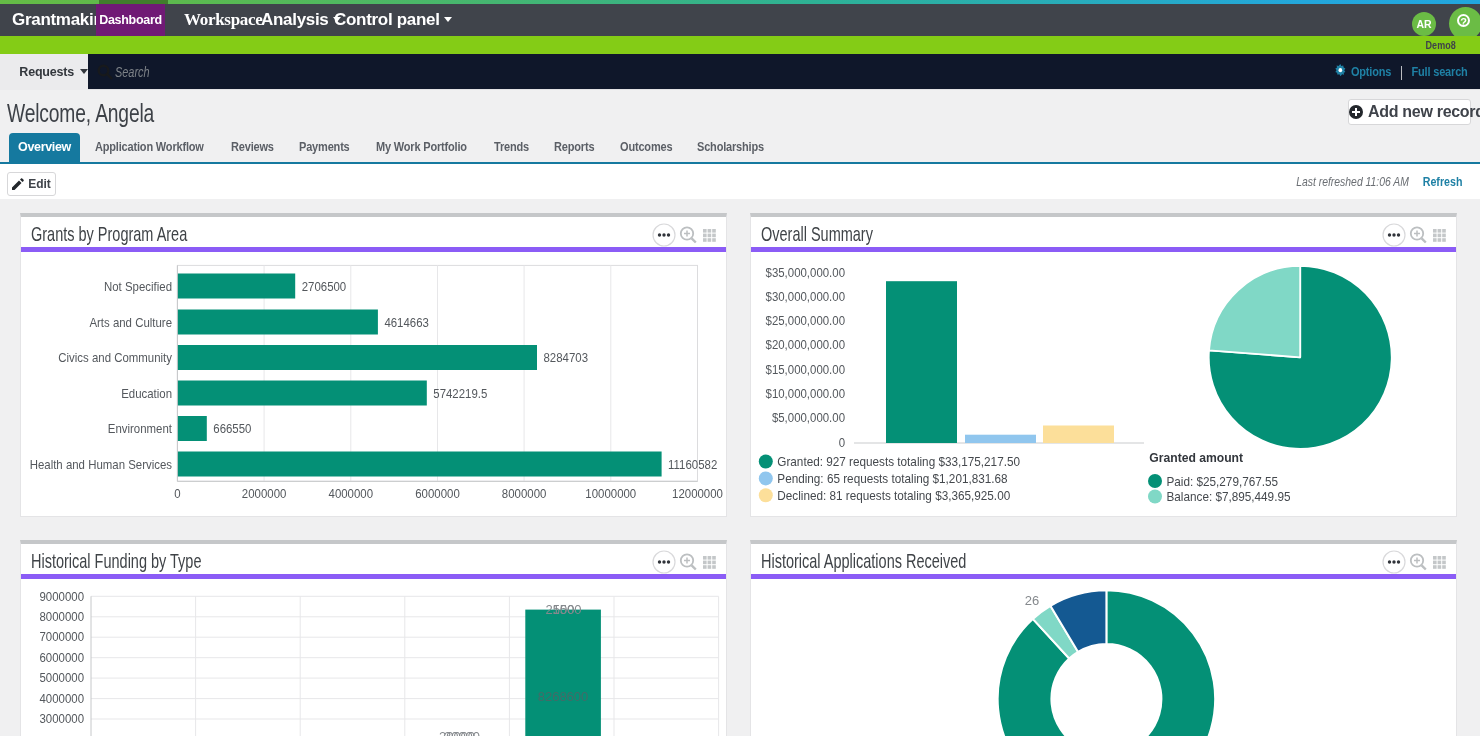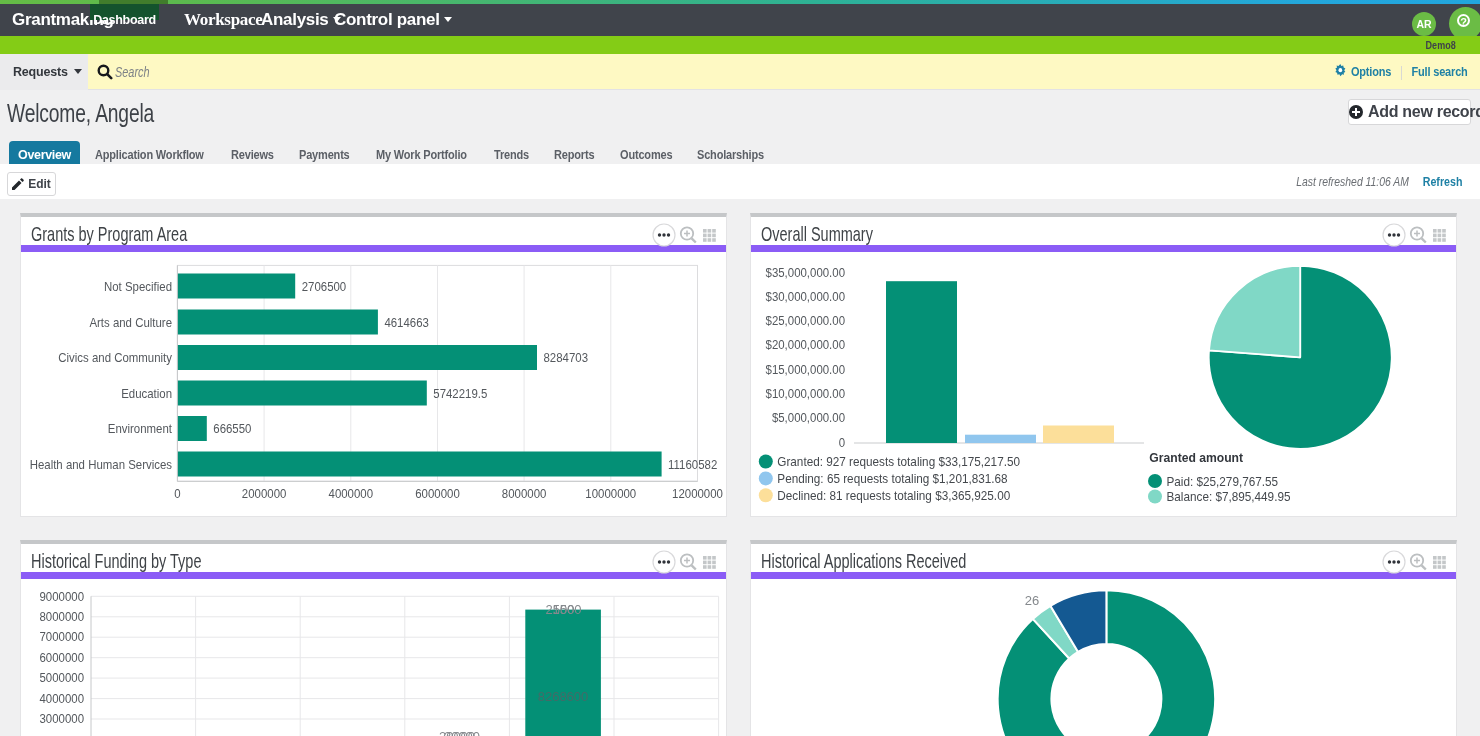--- a/index.html
+++ b/index.html
@@ -8,63 +8,63 @@
 
 
 #strip { position:absolute; top:0; left:0; width:1480px; height:4px;
   background:linear-gradient(90deg,#65bb46 0%,#5cba4e 12%,#2eb295 55%,#23a7dc 88%,#22a6de 100%); }
 #strip-active { position:absolute; top:0; left:99px; width:69px; height:4px; background:#417d2c; }
 
 
 #nav { position:absolute; top:4px; left:0; width:1480px; height:32px; background:#40444b; color:#fff; }
 .navitem { position:absolute; top:0; height:22px; line-height:32px; font-size:17px; font-weight:700; letter-spacing:-0.3px; white-space:nowrap; }
 #nav .caret { display:inline-block; width:0; height:0; border-left:4.5px solid transparent; border-right:4.5px solid transparent; border-top:5px solid #fff; vertical-align:middle; margin-left:4px; margin-top:-2px; }
-#navtab-dash { position:absolute; left:90px; top:0; width:69px; height:16px; background:#14532d; text-align:center; }
+#navtab-dash { position:absolute; left:96px; top:0; width:69px; height:32px; background:#701a75; text-align:center; }
 #avatar { position:absolute; left:1412px; top:8px; width:24px; height:24px; border-radius:50%; background:#6bbc45; color:#fff; font-size:10.5px; font-weight:700; text-align:center; line-height:24px; }
 #help { position:absolute; left:1449px; top:3px; width:33px; height:33px; border-radius:50%; background:#6bbc45; }
 #help .ring { position:absolute; left:8px; top:7px; width:13px; height:13px; border:2px solid #fff; border-radius:50%; color:#fff; font-size:11px; font-weight:700; text-align:center; line-height:13px; }
 
 
 #demostrip { position:absolute; top:36px; left:0; width:1480px; height:18px; background:#84cc16; }
 #demostrip span { position:absolute; right:24px; top:2.5px; font-size:11px; color:#3f434a; font-weight:700; transform:scaleX(0.82); transform-origin:right center; }
 
 
-#searchrow { position:absolute; top:54px; left:0; width:1480px; height:36px; background:#fef9c3; border-bottom:1px solid #e2e2e4; }
+#searchrow { position:absolute; top:54px; left:0; width:1480px; height:36px; background:#0f172a; border-bottom:1px solid #e2e2e4;text-align:right; }
 #req { position:absolute; left:0; top:0; width:88px; height:36px; background:#ebebed; font-size:12.5px; font-weight:700; letter-spacing:-0.2px; color:#33373d; line-height:36px; padding-left:13px; }
 #req .caret { display:inline-block; width:0; height:0; border-left:4.5px solid transparent; border-right:4.5px solid transparent; border-top:5px solid #33373d; vertical-align:middle; margin-left:6px; margin-top:-2px;}
 #searchph { position:absolute; left:115px; top:0; line-height:36px; font-size:14px; font-style:italic; color:#7d8287; transform:scaleX(0.78); transform-origin:left center; }
 #opts { position:absolute; right:12px; top:0; height:36px; line-height:36px; font-size:12.5px; letter-spacing:-0.2px; color:#1f81a5; font-weight:700; transform:scaleX(0.88); transform-origin:right center; }
 #opts .sep { display:inline-block; width:1px; height:14px; background:#d4d4d6; vertical-align:middle; margin:0 11px; }
 
 
 
 #welcome { position:absolute; top:90px; left:0; width:1480px; height:45px; }
 #welcome h1 { position:absolute; left:7px; top:8px; font-size:26px; font-weight:400; color:#3d4147; transform:scaleX(0.74); transform-origin:left center; white-space:nowrap; letter-spacing:-0.2px; }
 #addbtn { position:absolute; left:1348px; top:9px; width:123px; height:26px; background:#fff; border:1px solid #d7d7d9; border-radius:3px; font-size:16px; font-weight:700; letter-spacing:-0.3px; color:#3f434a; line-height:24px; text-align:center; white-space:nowrap; }
 #addbtn .caret { display:inline-block; width:0; height:0; border-left:4.5px solid transparent; border-right:4.5px solid transparent; border-top:5px solid #2b2f35; vertical-align:middle; margin-left:6px; margin-top:-2px;}
 
 
-#tabs { position:absolute; top:133px; left:0; width:1480px; height:31px;margin-top:8px; }
+#tabs { position:absolute; top:133px; left:0; width:1480px; height:31px; }
 #tabs .tab { position:absolute; top:0; height:29px; line-height:29px; font-size:12.5px; font-weight:700; letter-spacing:-0.2px; color:#5b5f66; white-space:nowrap; transform:scaleX(0.88); transform-origin:left center; }
 #tab-active { position:absolute; left:9px; top:0; width:71px; height:29px; background:#15799f; border-radius:4px 4px 0 0; color:#fff; font-size:12.5px; font-weight:700; letter-spacing:-0.35px; text-align:center; line-height:29px; }
 #tabline { position:absolute; top:29px; left:0; width:1480px; height:2px; background:#15799f; }
 
 
 #editrow { position:absolute; top:164px; left:0; width:1480px; height:35px; background:#fff; }
 #editbtn { position:absolute; left:7px; top:8px; width:49px; height:24px; background:#fff; border:1px solid #d7d7d9; border-radius:3px; font-size:12px; font-weight:700; color:#3f434a; line-height:22px; text-align:center; }
 #refreshed { position:absolute; right:71px; top:0; height:35px; line-height:35px; font-style:italic; color:#6a6e73; font-size:13px; transform:scaleX(0.8); transform-origin:right center; }
 #refresh { position:absolute; right:18px; top:0; height:35px; line-height:35px; color:#1f81a5; font-size:13px; font-weight:700; transform:scaleX(0.82); transform-origin:right center; }
 
 
 .card { position:absolute; background:#fff; border:1px solid #e4e4e6; border-top:4px solid #c5c7c9; }
 #card1 { left:20px; top:213px; width:707px; height:304px; }
 #card2 { left:750px; top:213px; width:707px; height:304px; }
 #card3 { left:20px; top:540px; width:707px; height:300px; }
 #card4 { left:750px; top:540px; width:707px; height:300px; }
-.cardhead { position:absolute; top:0; left:0; right:0; height:35px; border-bottom:7px solid #8b5cf6; }
+.cardhead { position:absolute; top:0; left:0; right:0; height:35px; border-bottom:5px solid #8b5cf6; }
 .cardhead .title { position:absolute; left:10px; top:5px; font-size:21px; font-weight:400; color:#3f4347; transform:scaleX(0.69); transform-origin:left center; white-space:nowrap; }
 .hicons { position:absolute; right:8px; top:5px; width:110px; height:26px; }
 </style>
 </head>
 <body>
 <div id="page">
   <div id="strip"></div>
   <div id="strip-active"></div>
   <div id="nav">
     <span class="navitem" style="left:12px;">Grantmaking</span>

